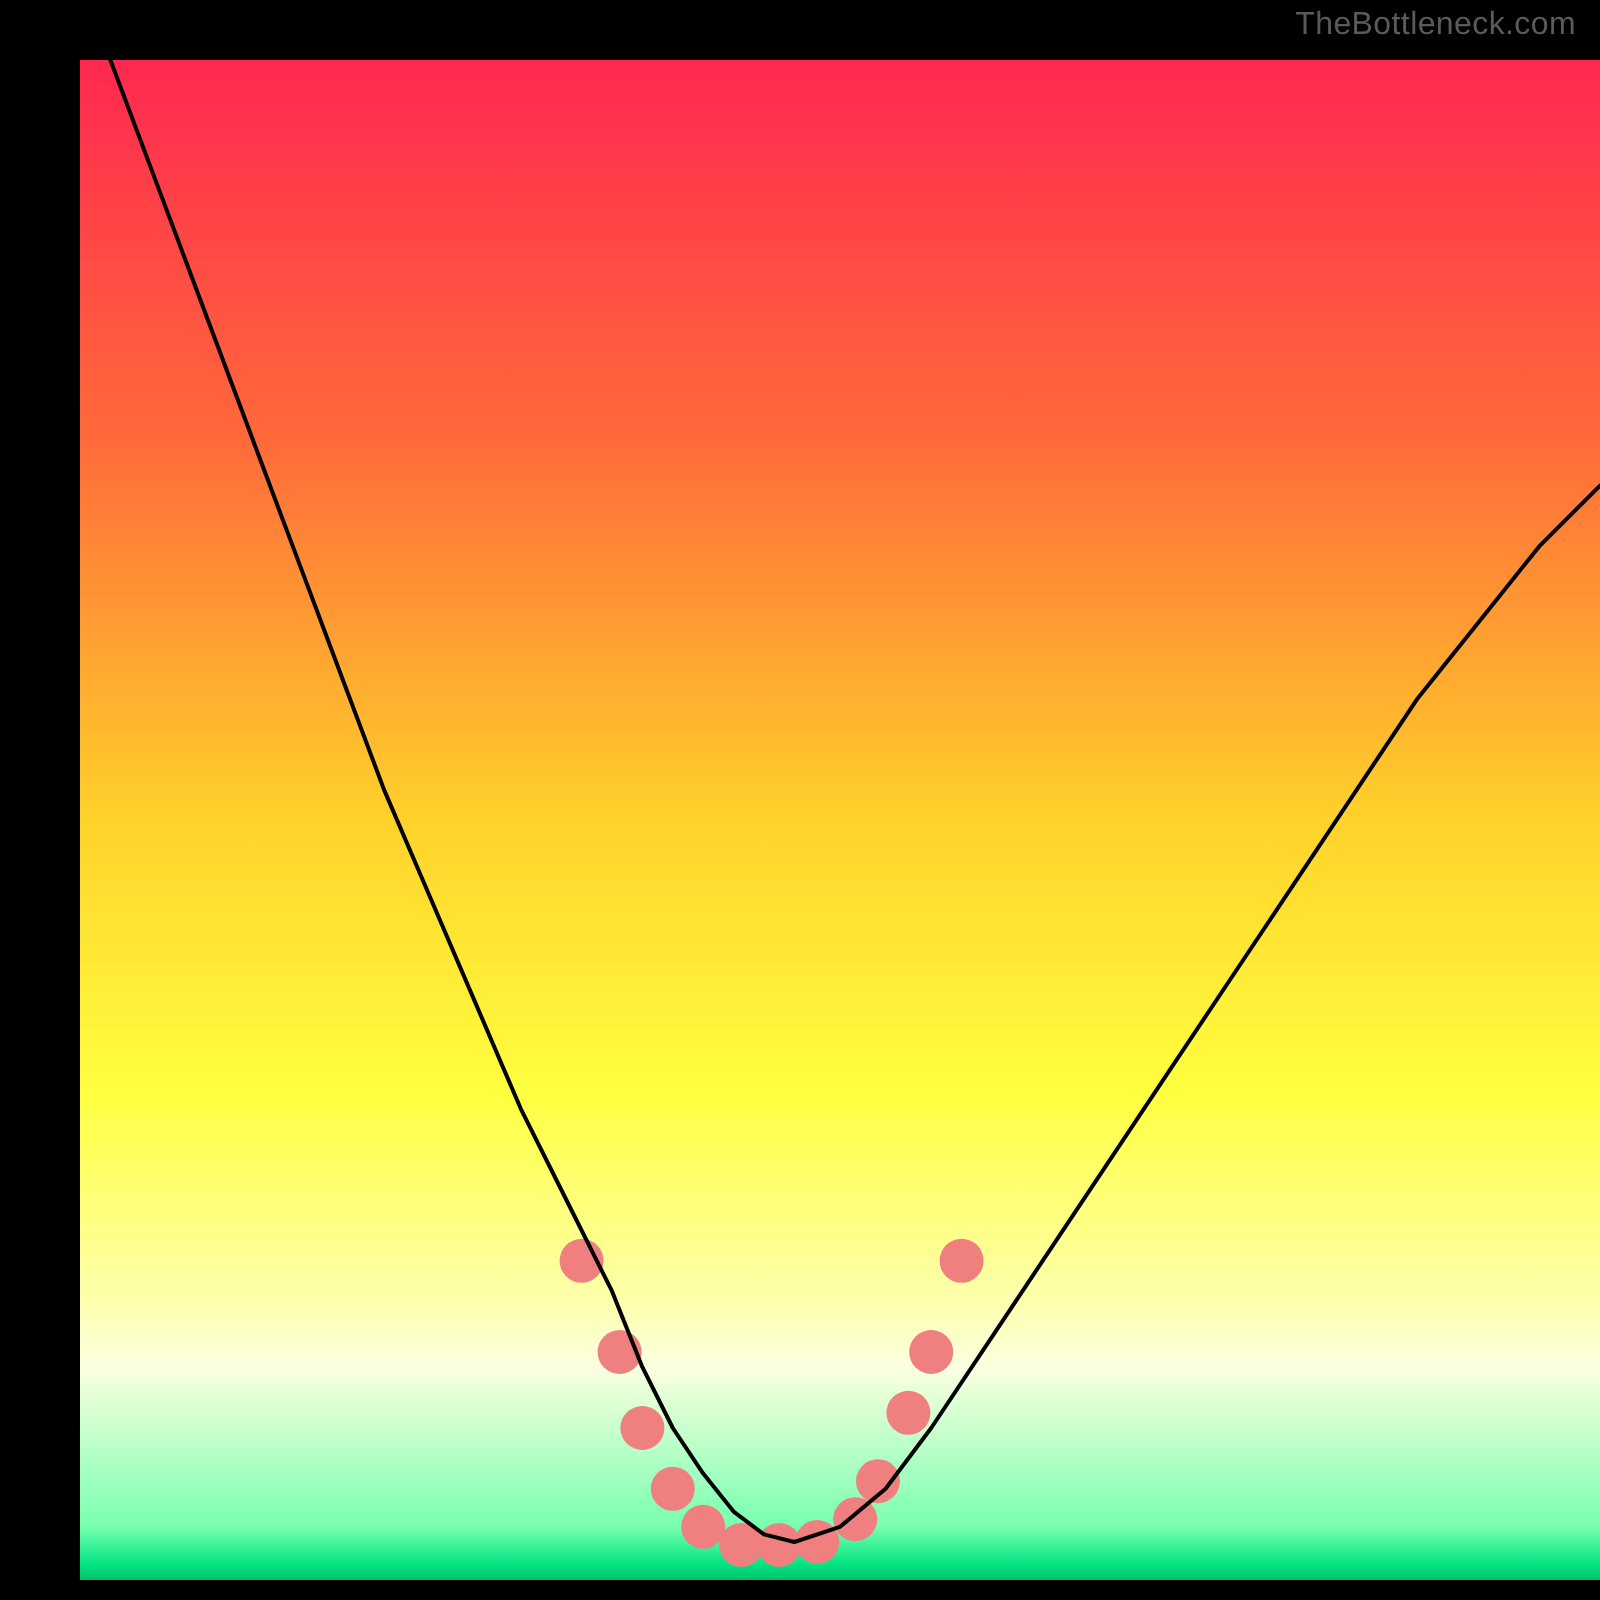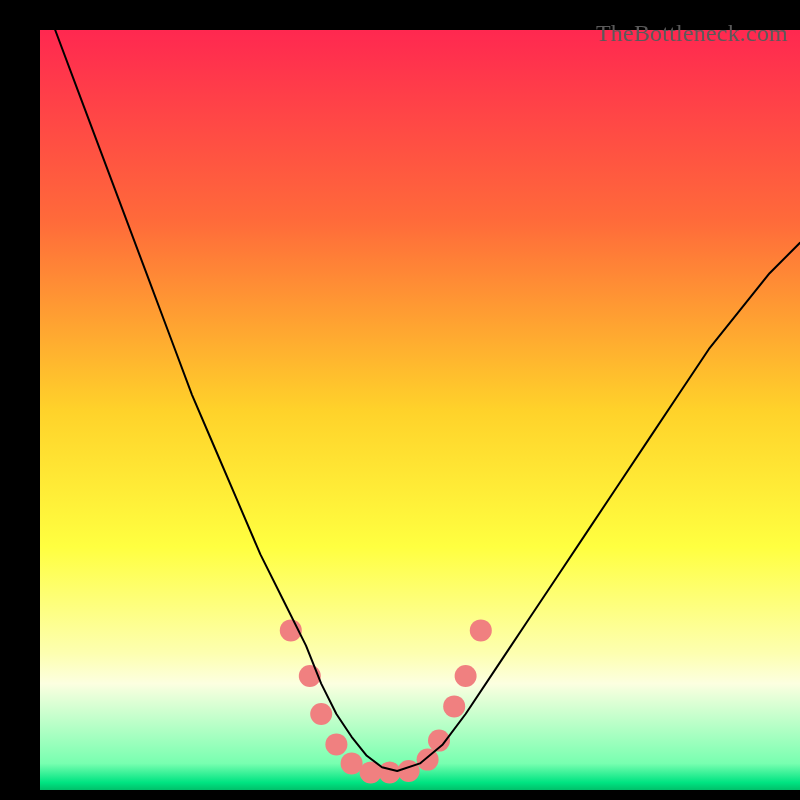--- a/index.html
+++ b/index.html
@@ -11,28 +11,27 @@
     font-family: Arial, Helvetica, sans-serif;
   }
   .frame {
     position: relative;
     width: 800px;
     height: 800px;
     background: #000;
   }
   .watermark {
     position: absolute;
-    top: 20px;
+    top: 4px;
     right: 12px;
-    font-size: 24px;
+    font-size: 16px;
     font-weight: 500;
     color: #5a5a5a;
     letter-spacing: 0.2px;
     z-index: 10;
-    font-family: Liberation Serif, serif;
   }
   svg {
     display: block;
   }
 </style>
 </head>
 <body>
 
 <div class="frame">
   <div class="watermark">TheBottleneck.com</div>

